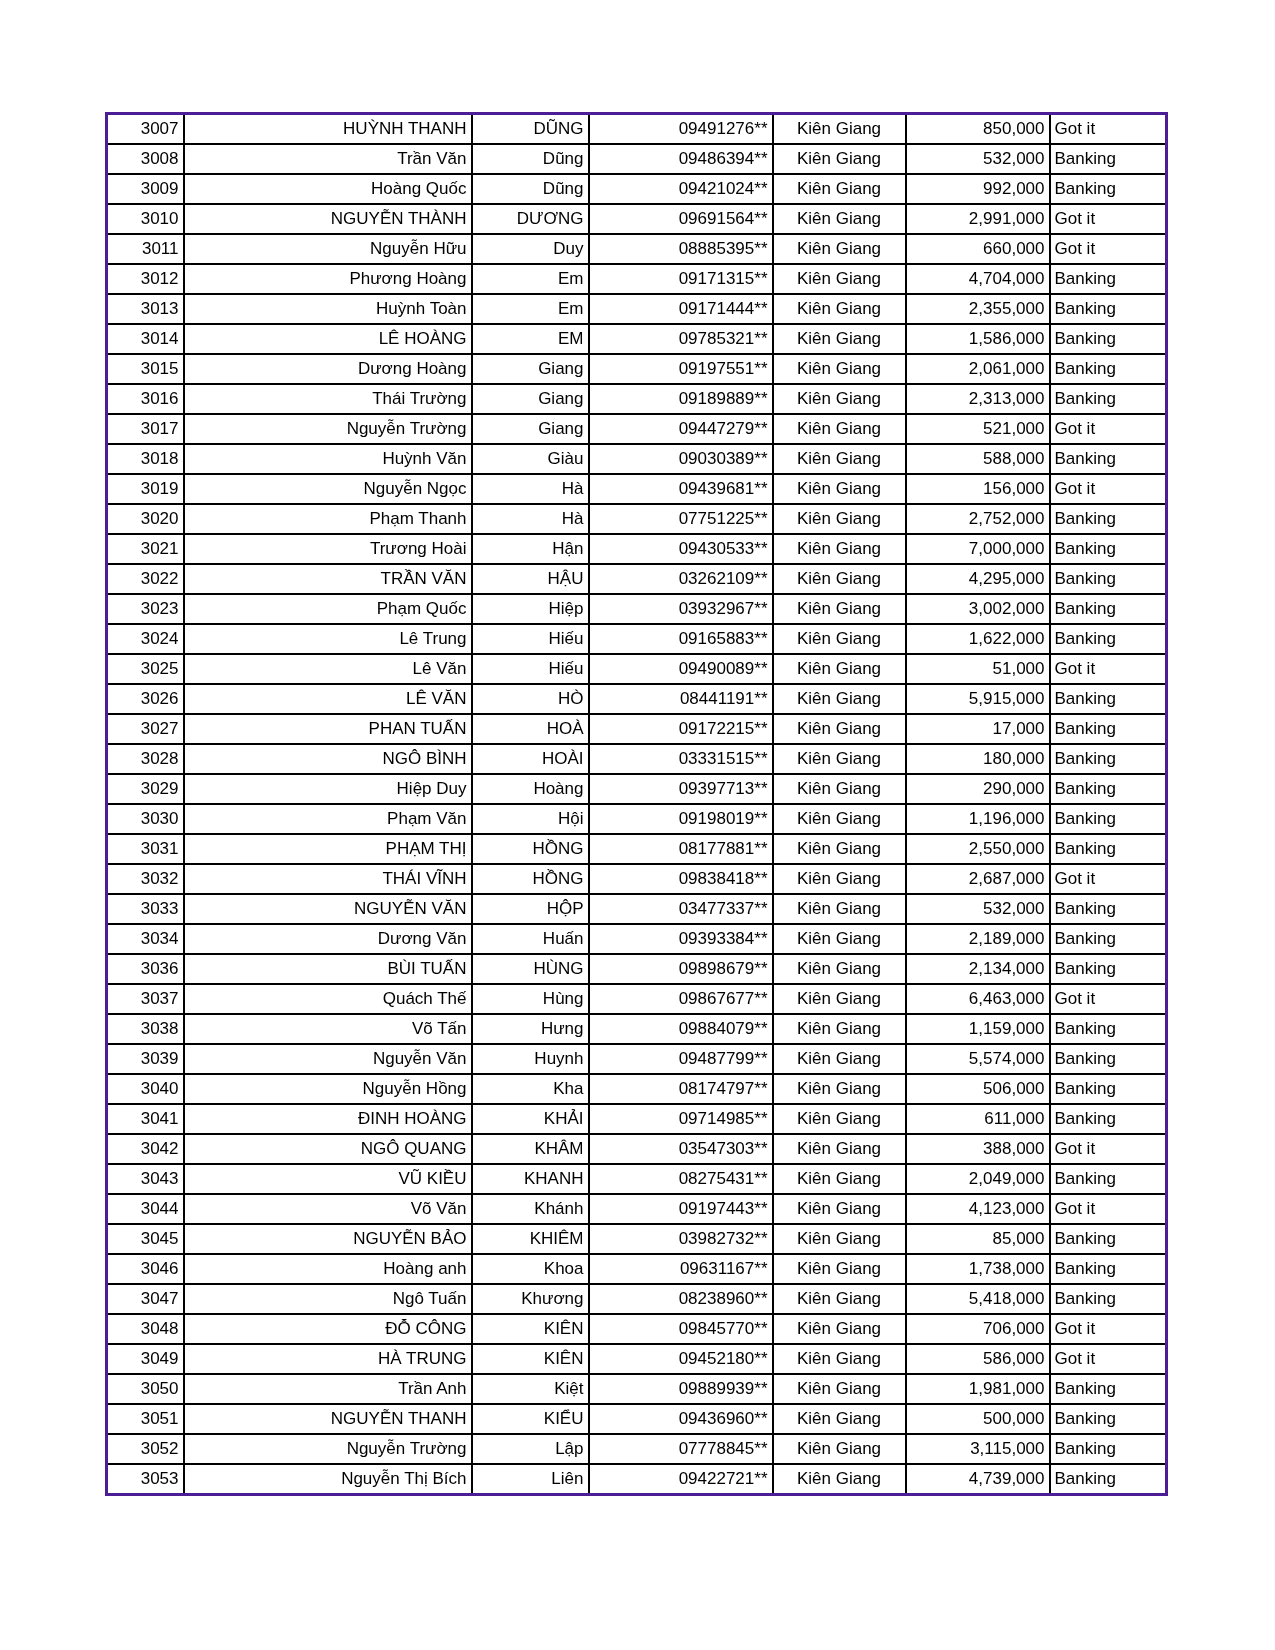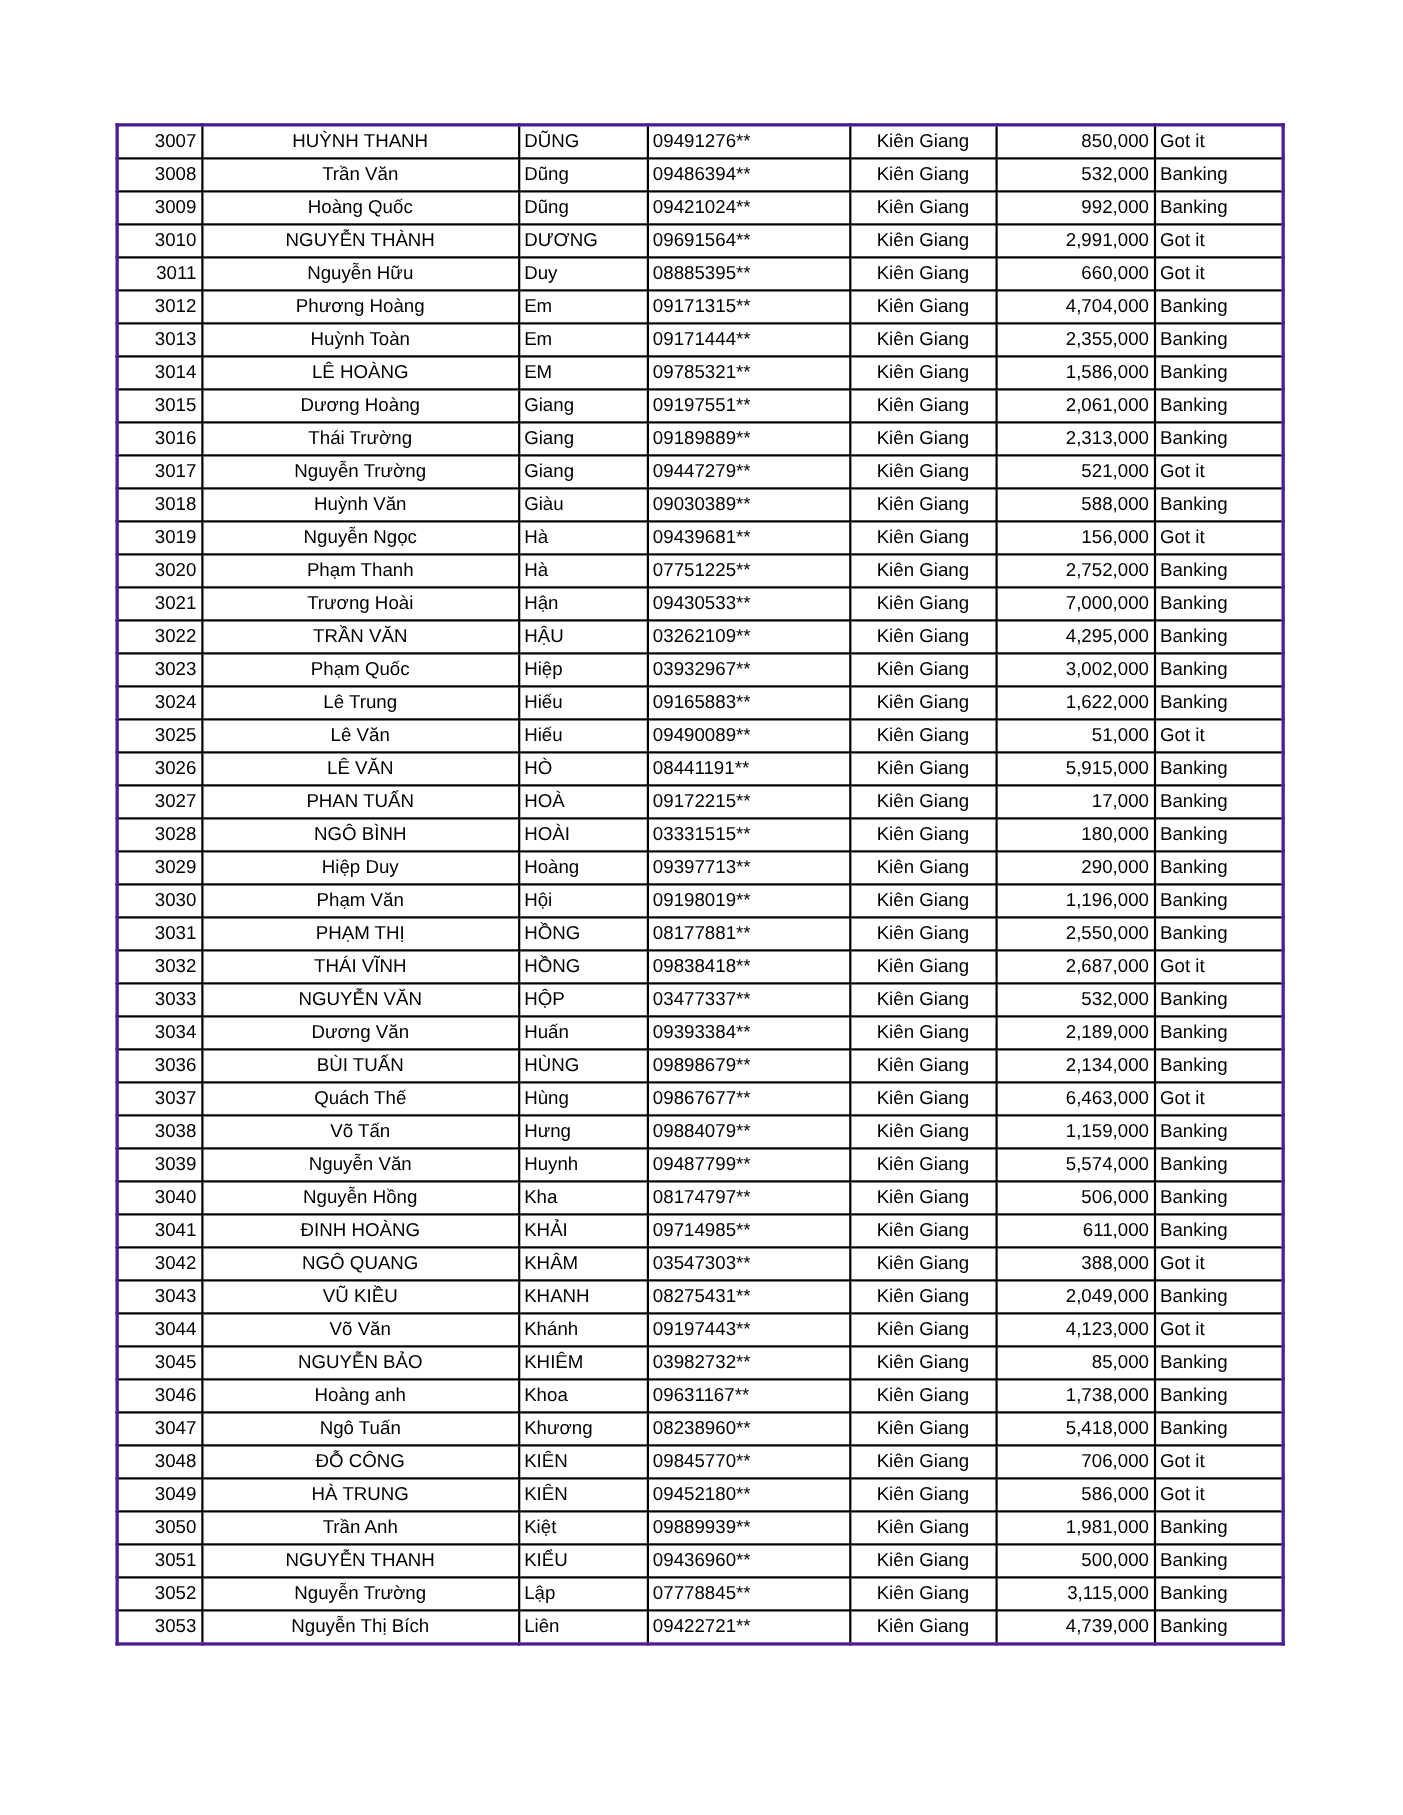--- a/index.html
+++ b/index.html
@@ -25,23 +25,23 @@
       height: 28px;
       font-size: 17px;
       line-height: 28px;
       padding: 0 4px;
       white-space: nowrap;
       overflow: hidden;
       color: #000;
       background: #fff;
     }
     td.col-id        { text-align: right;  padding-right: 5px; }
-    td.col-surname   { text-align: center; }
-    td.col-given_name{ text-align: left; }
-    td.col-phone     { text-align: left; }
+    td.col-surname   { text-align: right; }
+    td.col-given_name{ text-align: right; }
+    td.col-phone     { text-align: right; }
     td.col-province  { text-align: center; }
     td.col-amount    { text-align: right;  padding-right: 14px; margin-left: 12px; }
     td.col-status    { text-align: left;   padding-left: 9px; }
   </style>
 </head>
 <body>
 
 <div class="page">
   <table class="data-table">
     <colgroup>

